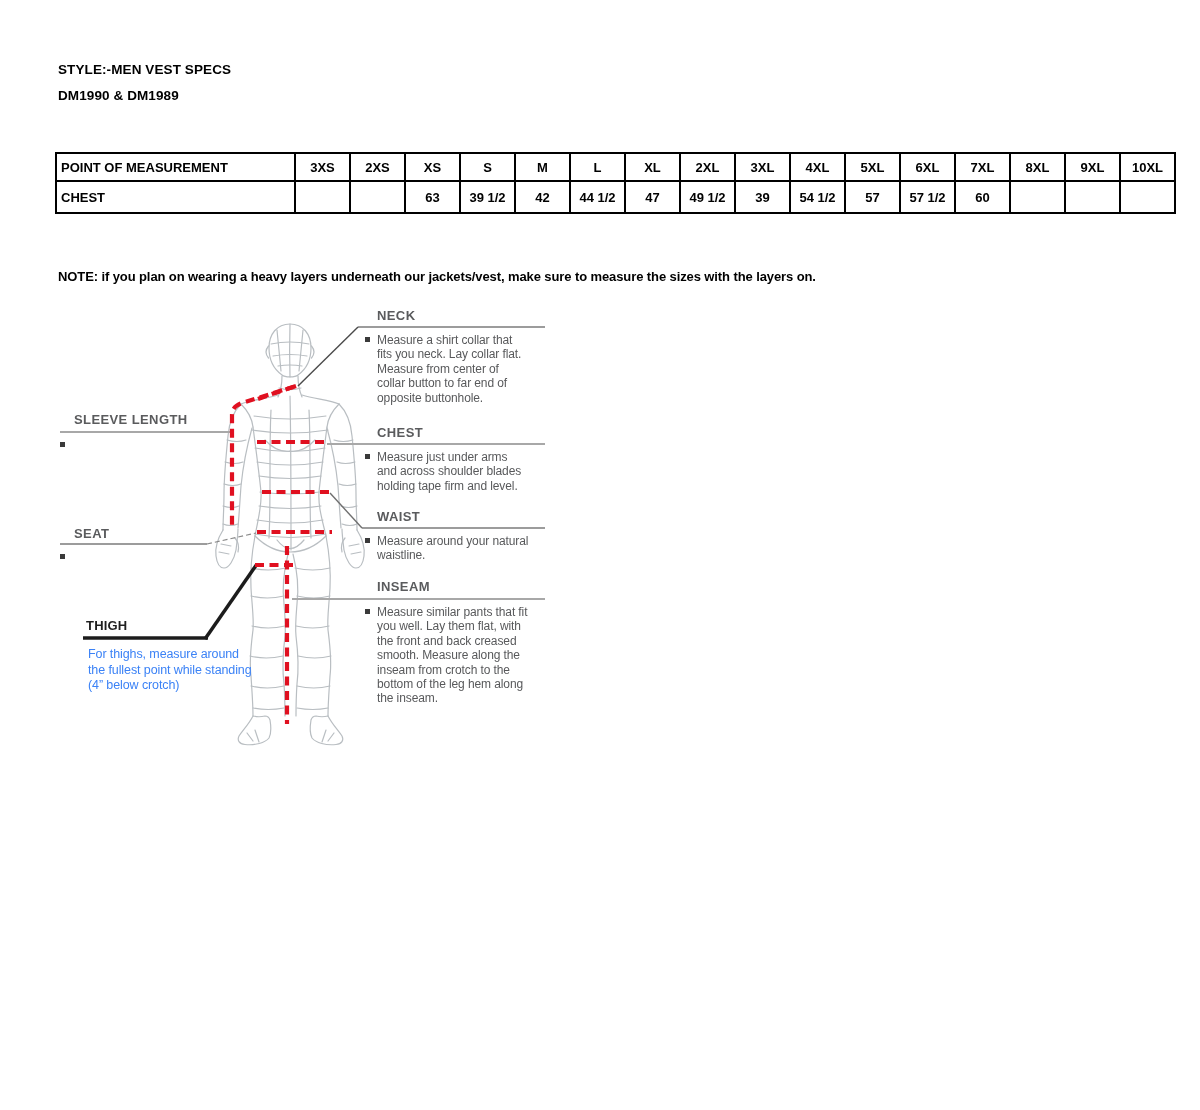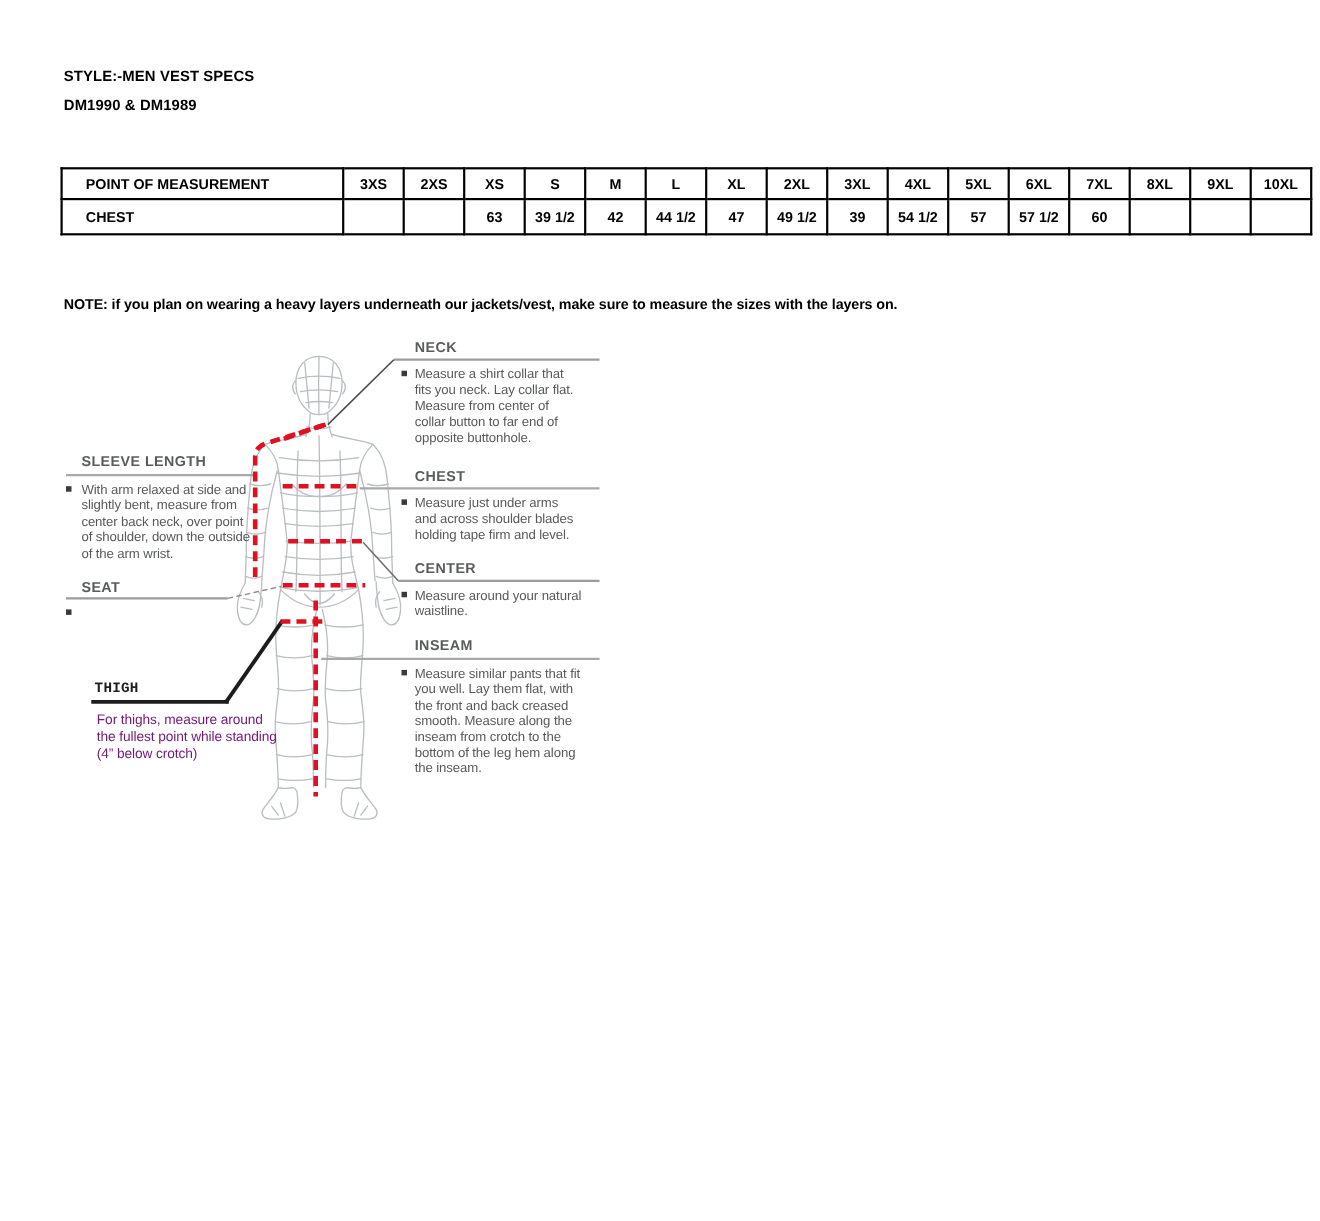--- a/index.html
+++ b/index.html
@@ -12,38 +12,38 @@
   #title-line2{top:88px;}
   
   #size-table-wrap{position:absolute;left:55px;top:152px;}
   table.size-table{border-collapse:collapse;table-layout:fixed;}
   table.size-table th,table.size-table td{
     border:2px solid #000;font-weight:bold;font-size:13px;
     height:30px;text-align:center;padding:0 2px;white-space:nowrap;overflow:hidden;
   }
   table.size-table thead th{height:26px;}
   table.size-table th.pom,table.size-table td.pom{
-    width:231px;text-align:left;padding-left:21px;
+    width:231px;text-align:left;padding-left:4px;
   }
   table.size-table th.size-col,table.size-table td.size-col{width:49px;}
   
   #note-line{position:absolute;left:58px;top:269px;font-weight:bold;font-size:13px;letter-spacing:-0.1px;}
   
   #diagram{position:absolute;left:55px;top:300px;width:505px;height:465px;}
   #figure-svg{position:absolute;left:0;top:0;width:505px;height:465px;}
   .dg-title{
     position:absolute;font-size:13px;font-weight:bold;color:#5a5b5d;
     letter-spacing:0.4px;white-space:nowrap;
   }
   .dg-title.dark{color:#1f1f1f;letter-spacing:0.2px;}
   .dg-text{
     position:absolute;font-size:12px;line-height:14.4px;color:#58595b;
     letter-spacing:-0.1px;
   }
-  .dg-text.dark{color:#701a75;font-size:12.5px;line-height:15.5px;}
+  .dg-text.dark{color:#3b82f6;font-size:12.5px;line-height:15.5px;}
   .bullet{
     position:absolute;width:5px;height:5px;background:#3a3a3a;
   }
 </style>
 </head>
 <body>
 
 <div class="doc-title" id="title-line1">STYLE:-MEN VEST SPECS</div>
 <div class="doc-title" id="title-line2">DM1990 &amp; DM1989</div>
 
@@ -218,30 +218,29 @@
   </svg>
 
   <div class="dg-title" style="left:322px;top:8px;">NECK</div>
   <span class="bullet" style="left:310px;top:37px;"></span>
   <div class="dg-text" style="left:322px;top:33px;width:152px;">Measure a shirt collar that fits you neck. Lay collar flat. Measure from center of collar button to far end of opposite buttonhole.</div>
 
   <div class="dg-title" style="left:322px;top:125px;">CHEST</div>
   <span class="bullet" style="left:310px;top:154px;"></span>
   <div class="dg-text" style="left:322px;top:150px;width:152px;">Measure just under arms and across shoulder blades holding tape firm and level.</div>
 
-  <div class="dg-title" style="left:322px;top:209px;">CENTER</div>
+  <div class="dg-title" style="left:322px;top:209px;">WAIST</div>
   <span class="bullet" style="left:310px;top:238px;"></span>
   <div class="dg-text" style="left:322px;top:234px;width:152px;">Measure around your natural waistline.</div>
 
   <div class="dg-title" style="left:322px;top:279px;">INSEAM</div>
   <span class="bullet" style="left:310px;top:309px;"></span>
   <div class="dg-text" style="left:322px;top:305px;width:152px;">Measure similar pants that fit you well. Lay them flat, with the front and back creased smooth. Measure along the inseam from crotch to the bottom of the leg hem along the inseam.</div>
 
   <div class="dg-title" style="left:19px;top:112px;">SLEEVE LENGTH</div>
   <span class="bullet" style="left:5px;top:142px;"></span>
-  <div class="dg-text" style="left:19px;top:138px;width:158px;">With arm relaxed at side and slightly bent, measure from center back neck, over point of shoulder, down the outside of the arm wrist.</div>
 
   <div class="dg-title" style="left:19px;top:226px;">SEAT</div>
   <span class="bullet" style="left:5px;top:254px;"></span>
 
-  <div class="dg-title dark" style="left:31px;top:318px;font-family:Liberation Mono, monospace;">THIGH</div>
+  <div class="dg-title dark" style="left:31px;top:318px;">THIGH</div>
   <div class="dg-text dark" style="left:33px;top:347px;width:168px;">For thighs, measure around the fullest point while standing (4” below crotch)</div>
 </div>
 
 </body></html>

